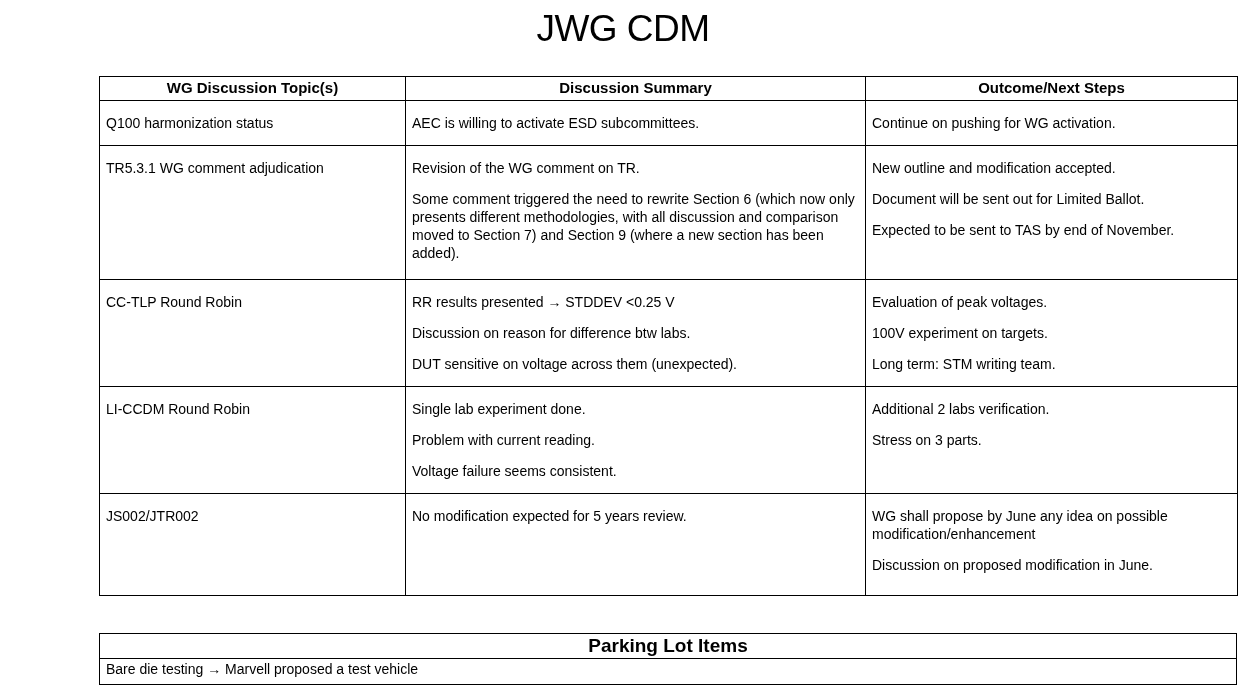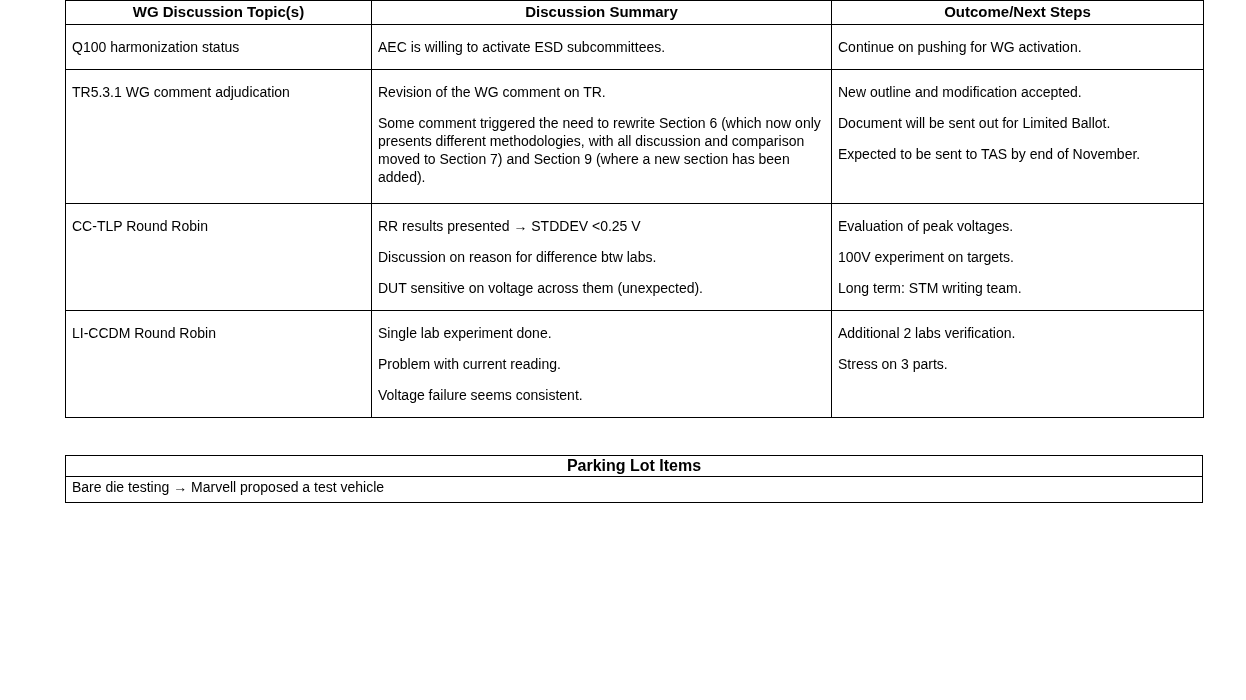--- a/index.html
+++ b/index.html
@@ -15,21 +15,21 @@
   h1.page-title {
     text-align: center;
     font-size: 37px;
     font-weight: 400;
     letter-spacing: -0.5px;
     margin: 8px 0 26px 0;
   }
   table {
     border-collapse: collapse;
     table-layout: fixed;
-    margin-left: 65px;
+    margin-left: 99px;
     width: 1138px;
   }
   th, td {
     border: 1.5px solid #000000;
     vertical-align: top;
     box-sizing: border-box;
   }
   th {
     font-size: 15px;
     font-weight: bold;
@@ -47,28 +47,29 @@
 
   
   .main thead tr th { height: 24px; }
   .main tbody tr:nth-child(1) td { height: 24px; }
   .main tbody tr:nth-child(2) td { height: 134px; }
   .main tbody tr:nth-child(3) td { height: 85px; }
   .main tbody tr:nth-child(4) td { height: 88px; }
   .main tbody tr:nth-child(5) td { height: 102px; }
 
   .parking { margin-top: 37px; }
-  .parking th { font-size: 16px; height: 21px; padding: 1px 6px; }
+  .parking th { font-size: 19px; height: 21px; padding: 1px 6px; }
   .parking td { height: 26px; padding: 1px 6px; }
 </style>
 </head>
 <body>
 
 <div class="page">
 
+  <h1 class="page-title">JWG CDM</h1>
 
   <table class="main">
     <colgroup>
       <col style="width:306px">
       <col style="width:460px">
       <col style="width:372px">
     </colgroup>
     <thead>
       <tr>
         <th>WG Discussion Topic(s)</th>
@@ -116,20 +117,30 @@
           <td>
             <p>Single lab experiment done.</p>
             <p>Problem with current reading.</p>
             <p>Voltage failure seems consistent.</p>
           </td>
           <td>
             <p>Additional 2 labs verification.</p>
             <p>Stress on 3 parts.</p>
           </td>
         </tr>
+        <tr>
+          <td>JS002/JTR002</td>
+          <td>
+            <p>No modification expected for 5 years review.</p>
+          </td>
+          <td>
+            <p>WG shall propose by June any idea on possible modification/enhancement</p>
+            <p>Discussion on proposed modification in June.</p>
+          </td>
+        </tr>
       </tbody>
   </table>
 
   <table class="parking">
     <thead>
       <tr>
         <th>Parking Lot Items</th>
       </tr>
     </thead>
     <tbody id="parking-rows">

